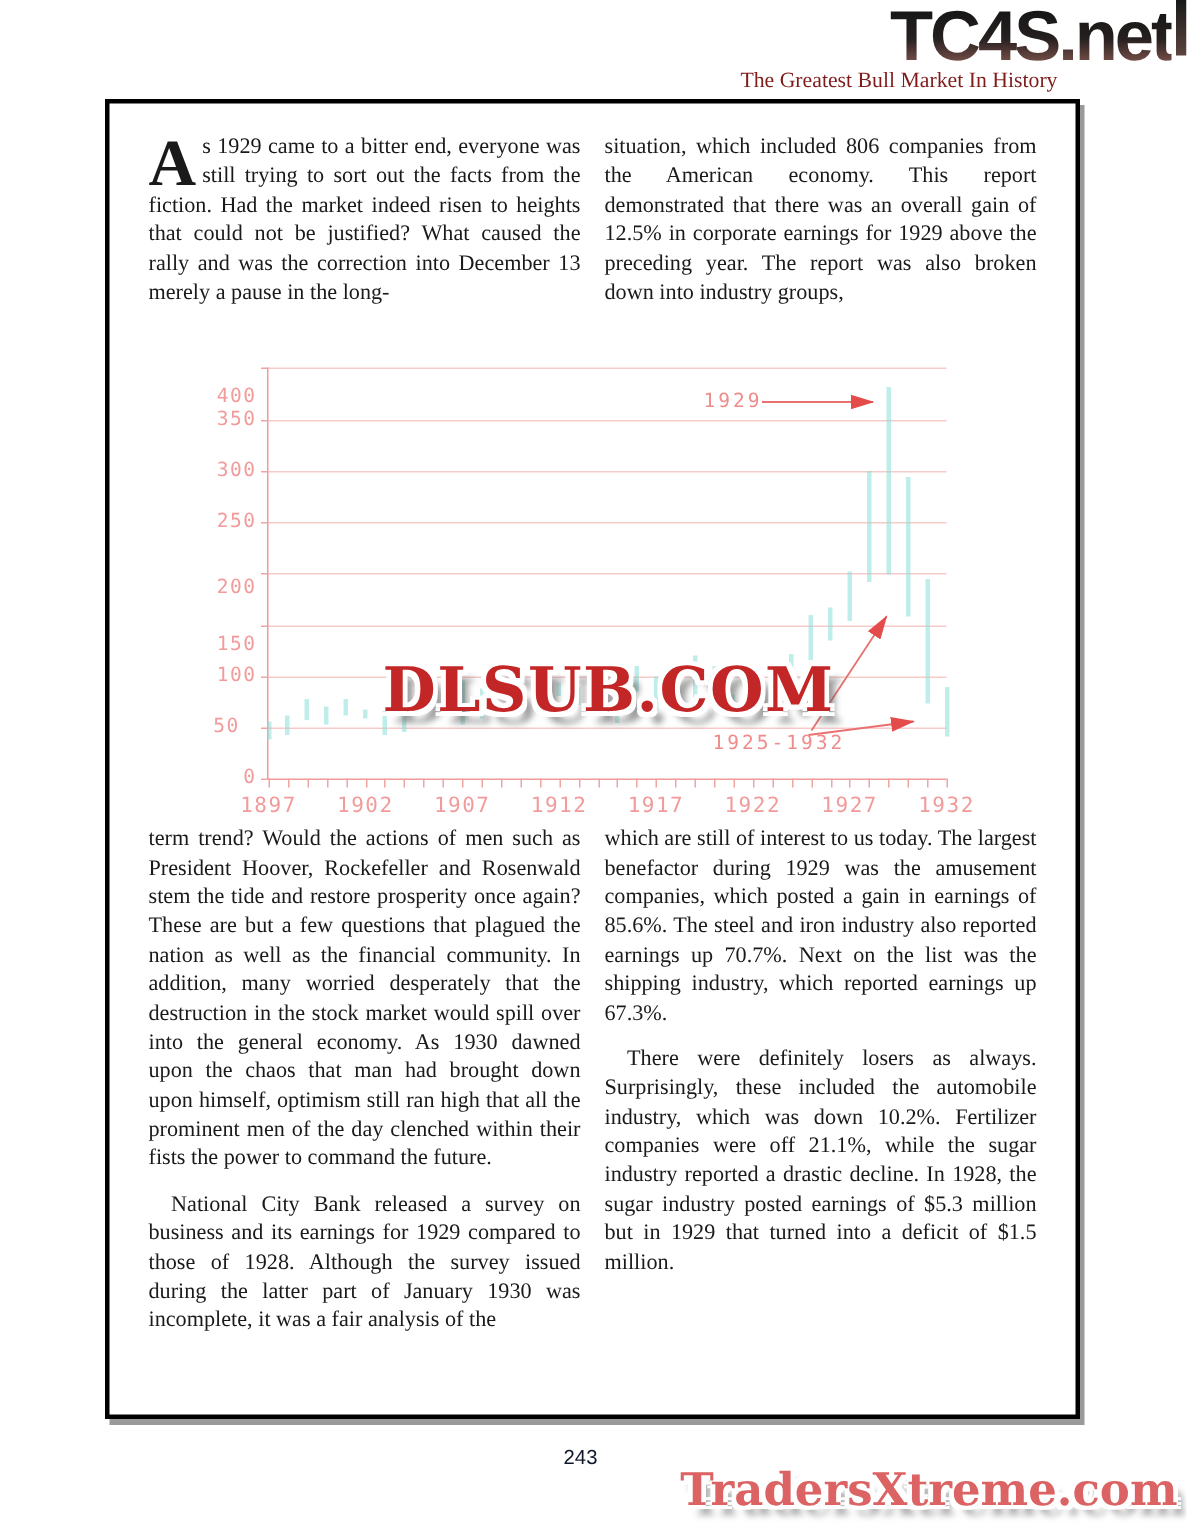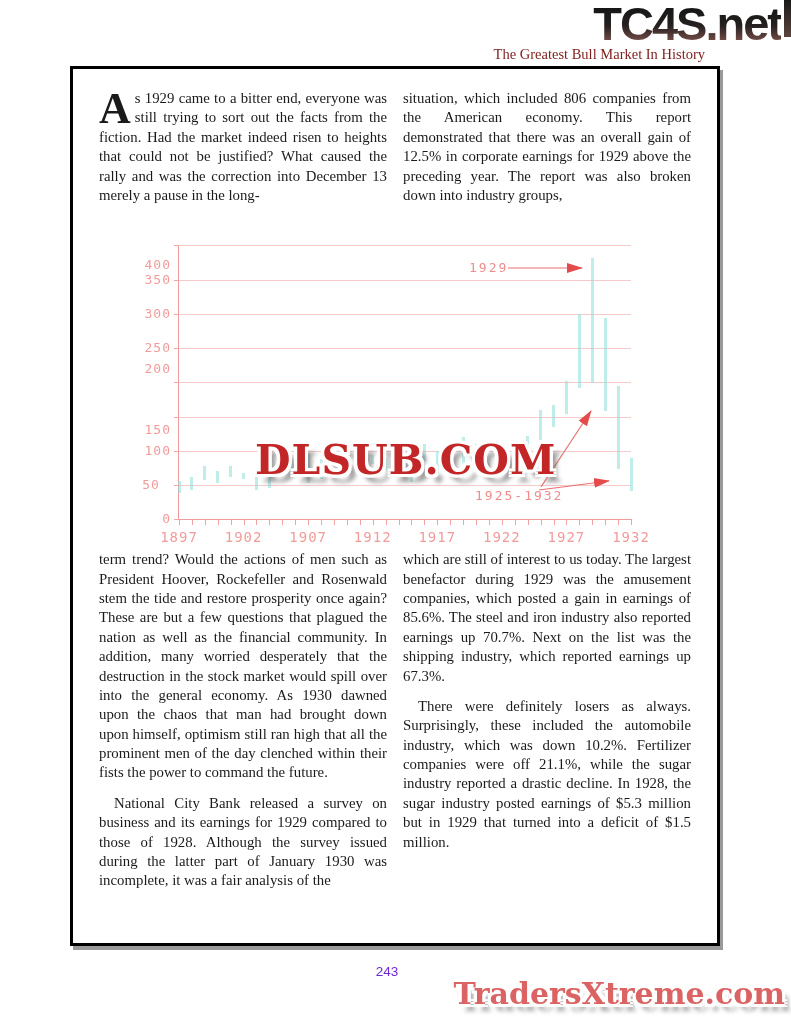--- a/index.html
+++ b/index.html
@@ -52,21 +52,21 @@
   
   .dlsub{position:absolute;left:76px;top:191px;font-family:"DejaVu Serif",serif;font-weight:bold;
     font-size:41px;letter-spacing:1px;color:#c32626;white-space:nowrap;
     text-shadow:-3px -3px 0 #fff,3px -3px 0 #fff,-3px 3px 0 #fff,3px 3px 0 #fff,
       -3px 0 0 #fff,3px 0 0 #fff,0 -3px 0 #fff,0 3px 0 #fff,7px 8px 4px rgba(105,105,105,0.65);}
   .tx-logo{position:absolute;right:6px;top:976px;font-family:"DejaVu Serif",serif;font-weight:bold;
     font-size:30px;letter-spacing:0px;color:#dc6363;white-space:nowrap;
     text-shadow:-3px -3px 0 #fff,3px -3px 0 #fff,-3px 3px 0 #fff,3px 3px 0 #fff,
       -3px 0 0 #fff,3px 0 0 #fff,0 -3px 0 #fff,0 3px 0 #fff,6px 7px 4px rgba(110,110,110,0.6);}
   .page-num{position:absolute;left:352px;top:964px;width:70px;text-align:center;
-    font-family:"Liberation Sans",sans-serif;font-size:13.5px;color:#6d28d9;}
+    font-family:"Liberation Sans",sans-serif;font-size:13.5px;color:#0f172a;}
 </style>
 </head>
 <body>
 
 <div class="tc4s-logo">TC4S.net</div>
 <div class="edge-strip"></div>
 <div class="tagline">The Greatest Bull Market In History</div>
 
 <div class="frame">
 
@@ -140,21 +140,21 @@
       <div class="dlsub">DLSUB.COM</div>
     <div class="ytick" style="top: 274px;"></div>
         <div class="ytick-label" style="top: 274px;">0</div>
         <div class="ytick" style="top: 239.75px;"></div>
         <div class="ytick-label" style="top: 239.75px; text-align: center;">50</div>
         <div class="ytick" style="top: 205.5px;"></div>
         <div class="ytick-label" style="top: 205.5px;">100</div>
         <div class="ytick" style="top: 171.25px;"></div>
         <div class="ytick-label" style="top: 165px; margin-top: 20px;">150</div>
         <div class="ytick" style="top: 137px;"></div>
-        <div class="ytick-label" style="top: 124px;">200</div>
+        <div class="ytick-label" style="top: 147px;">200</div>
         <div class="ytick" style="top: 102.75px;"></div>
         <div class="ytick-label" style="top: 102.75px;">250</div>
         <div class="ytick" style="top: 68.5px;"></div>
         <div class="ytick-label" style="top: 68.5px;">300</div>
         <div class="ytick" style="top: 34.25px;"></div>
         <div class="ytick-label" style="top: 34.25px;">350</div>
         <div class="ytick" style="top: 0px;"></div>
         <div class="ytick-label" style="top: 0px; margin-top: 20px;">400</div>
         <div class="xtick" style="left: 0px;"></div>
         <div class="xtick" style="left: 12.9143px;"></div>

